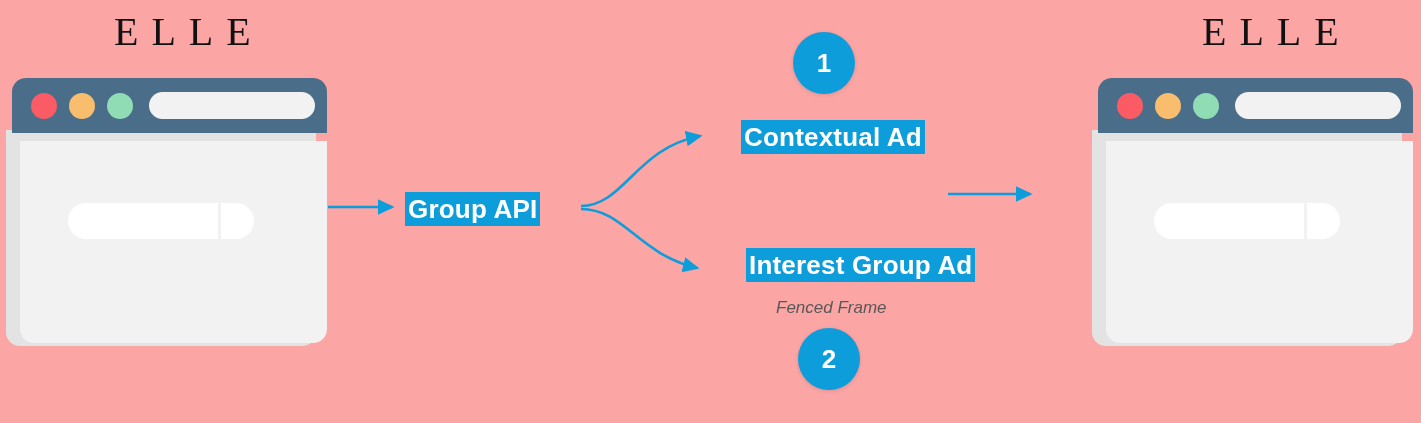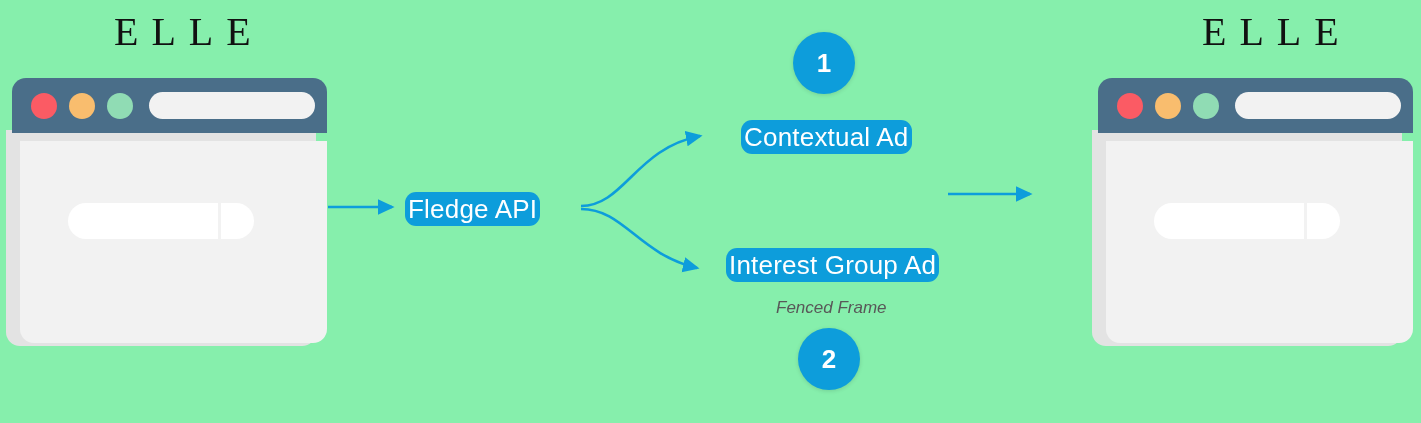--- a/index.html
+++ b/index.html
@@ -9,21 +9,21 @@
     background: #ffffff;
   }
   body {
     font-family: "Liberation Sans", sans-serif;
     -webkit-font-smoothing: antialiased;
   }
   #canvas {
     position: relative;
     width: 1421px;
     height: 423px;
-    background: #86efac;
+    background: #fca5a5;
     overflow: hidden;
   }
 
   
   .elle-logo {
     position: absolute;
     font-family: "Liberation Serif", "DejaVu Serif", serif;
     font-size: 40px;
     font-weight: 400;
     letter-spacing: 13px;
@@ -126,27 +126,26 @@
     width: 33px;
     height: 36px;
     border-radius: 0 18px 18px 0;
   }
 
   
   .hl-label {
     position: absolute;
     background: #0d9ddb;
     color: #ffffff;
-    font-weight: normal;
+    font-weight: bold;
     font-size: 26px;
     line-height: 32px;
     letter-spacing: 0.2px;
     padding: 1px 3px;
     white-space: nowrap;
-    border-radius: 11px;
   }
   .sub-label {
     position: absolute;
     color: #585858;
     font-style: italic;
     font-size: 17px;
     line-height: 20px;
     white-space: nowrap;
   }
 
@@ -190,27 +189,27 @@
       <div class="dot amber"></div>
       <div class="dot green"></div>
       <div class="urlbar" title=""></div>
     </div>
     <div class="browser-body">
       <div class="content-bar long"></div>
       <div class="content-bar short"></div>
     </div>
   </div>
 
-  <div class="hl-label" style="left:405px; top:192px;">Fledge API</div>
+  <div class="hl-label" style="left:405px; top:192px;">Group API</div>
 
   <div class="badge" style="left:793px; top:32px;">1</div>
 
   <div class="hl-label" style="left:741px; top:120px;">Contextual Ad</div>
 
-  <div class="hl-label" style="left:726px; top:248px;">Interest Group Ad</div>
+  <div class="hl-label" style="left:746px; top:248px;">Interest Group Ad</div>
 
   <div class="sub-label" style="left:776px; top:286px;margin-top:12px;">Fenced Frame</div>
 
   <div class="badge" style="left:798px; top:328px;">2</div>
 
   <div class="elle-logo" style="left:1196px; top:12px;">ELLE</div>
 
   <div class="browser" style="left:1092px; top:78px;">
     <div class="browser-shadow-panel"></div>
     <div class="browser-titlebar">

